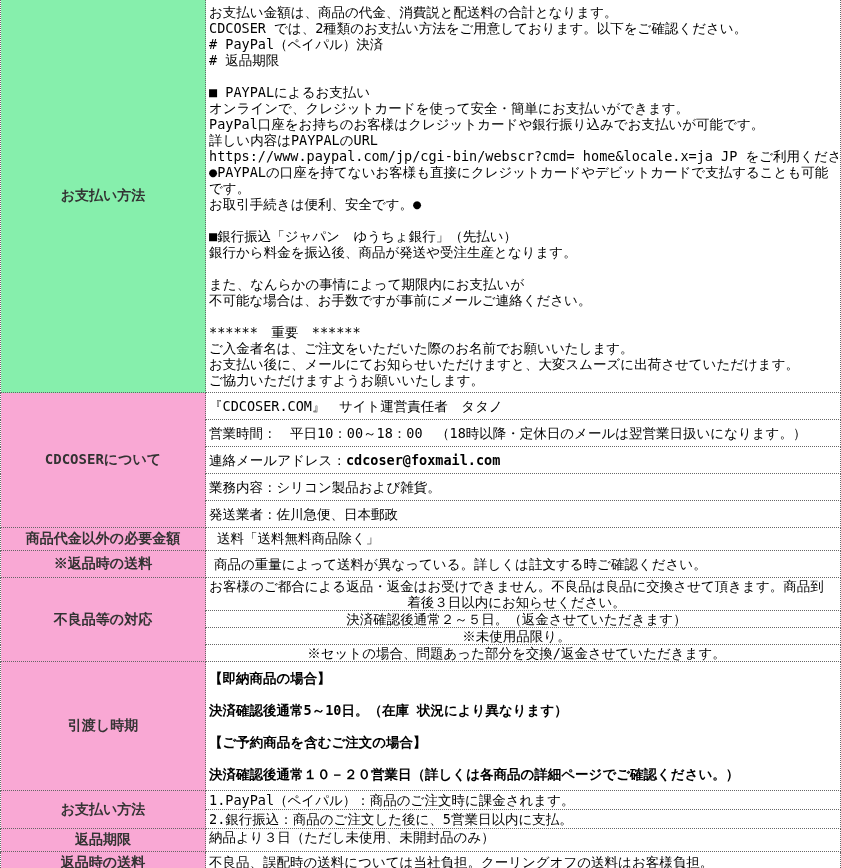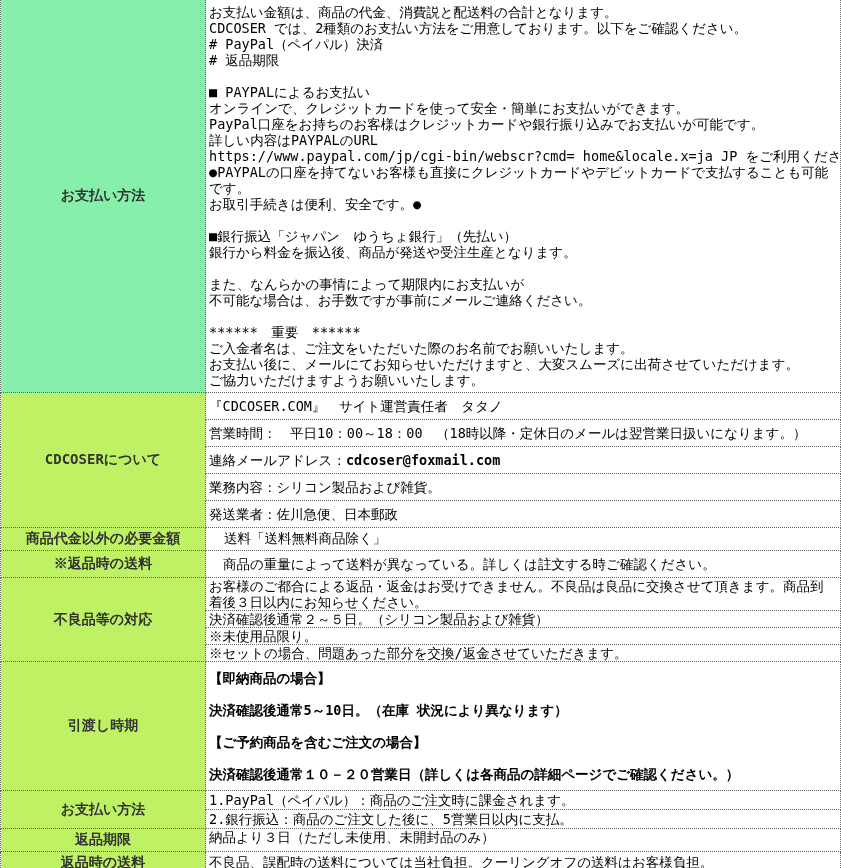--- a/index.html
+++ b/index.html
@@ -10,44 +10,44 @@
     table-layout: fixed;
     font-family: "DejaVu Sans Mono", "Liberation Mono", monospace;
     font-size: 13.5px;
     color: #000000;
     border-left: 1px dotted #666666;
     border-right: 1px dotted #666666;
     border-bottom: 2px solid #000000;
   }
   th.label-cell {
     width: 200px;
-    background: #bef264;
+    background: #f9a8d4;
     font-weight: bold;
     text-align: center;
     vertical-align: middle;
     color: #333333;
     font-size: 14px;
     border: 1px dotted #666666;
     padding: 2px;
   }
   tr.sec-payment-method th.label-cell { background: #86efac; }
   td.content-cell {
     border: 1px dotted #666666;
     padding: 2px 2px 2px 3px;
     vertical-align: top;
     overflow: hidden;
   }
   tr:first-child > th, tr:first-child > td { border-top: none; }
   .line { line-height: 16px; min-height: 16px; white-space: pre; overflow: hidden; }
   .bold { font-weight: bold; }
   tr.sec-payment-method .content-cell   { padding: 4px 2px 4px 3px; }
   tr.sec-about-cdcoser .content-cell    { padding: 5px 2px 5px 3px; }
-  tr.sec-extra-fees .content-cell       { padding: 2px 2px 2px 18px; }
-  tr.sec-shipping-note .content-cell    { padding: 5px 2px 5px 17px; }
-  tr.sec-defective-items .content-cell  { padding: 0 16px 0 3px; }
+  tr.sec-extra-fees .content-cell       { padding: 2px 2px 2px 11px; }
+  tr.sec-shipping-note .content-cell    { padding: 5px 2px 5px 8px; }
+  tr.sec-defective-items .content-cell  { padding: 0 16px 0 3px; text-align: center; }
   tr.sec-delivery-time .content-cell    { padding: 8px 2px 8px 3px; font-weight: bold; }
   tr.sec-payment-deadline .content-cell { padding: 1px 2px 1px 3px; }
   tr.sec-return-deadline .content-cell  { padding: 2px 2px 2px 3px; font-family: Liberation Mono, monospace; }
   tr.sec-return-shipping .content-cell  { padding: 2px 2px 2px 3px; }
 </style>
 </head>
 <body>
 
 <div class="page">
   <table class="shop-info">
@@ -121,21 +121,21 @@
         </tr>
         <tr class="sec-defective-items">
           <th rowspan="4" class="label-cell">不良品等の対応</th>
           <td class="content-cell">
             <div class="line">お客様のご都合による返品・返金はお受けできません。不良品は良品に交換させて頂きます。商品到</div>
             <div class="line">着後３日以内にお知らせください。</div>
           </td>
         </tr>
         <tr class="sec-defective-items">
           <td class="content-cell">
-            <div class="line">決済確認後通常２～５日。（シリコン製品および雑貨）</div>
+            <div class="line">決済確認後通常２～５日。（返金させていただきます）</div>
           </td>
         </tr>
         <tr class="sec-defective-items">
           <td class="content-cell">
             <div class="line">※未使用品限り。</div>
           </td>
         </tr>
         <tr class="sec-defective-items">
           <td class="content-cell">
             <div class="line">※セットの場合、問題あった部分を交換/返金させていただきます。</div>

